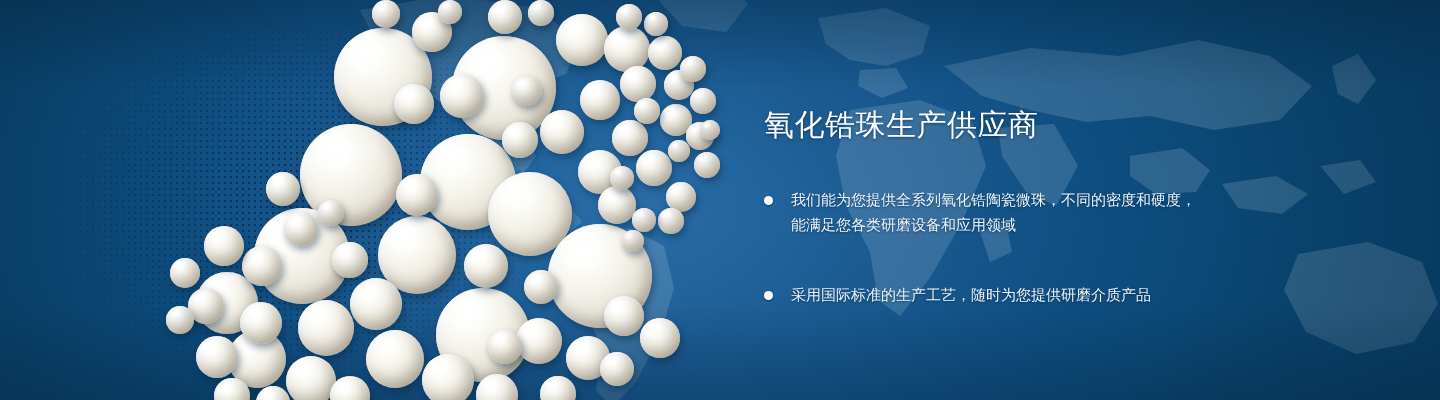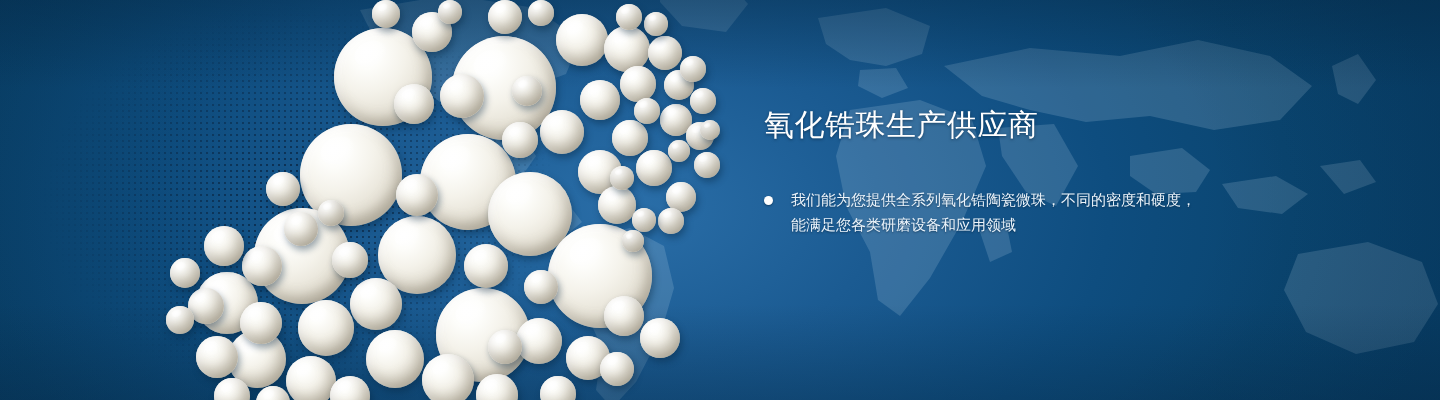--- a/index.html
+++ b/index.html
@@ -263,16 +263,20 @@
   </div>
 
   <div id="copy">
     <h1 id="headline">氧化锆珠生产供应商</h1>
     <ul id="bullets">
       <li>
         <span class="dot"></span>
         <span class="bullet-text">我们能为您提供全系列氧化锆陶瓷微珠，不同的密度和硬度，
 能满足您各类研磨设备和应用领域</span>
       </li>
+      <li>
+        <span class="dot"></span>
+        <span class="bullet-text">采用国际标准的生产工艺，随时为您提供研磨介质产品</span>
+      </li>
     </ul>
   </div>
 
 </div>
 
 </body></html>

